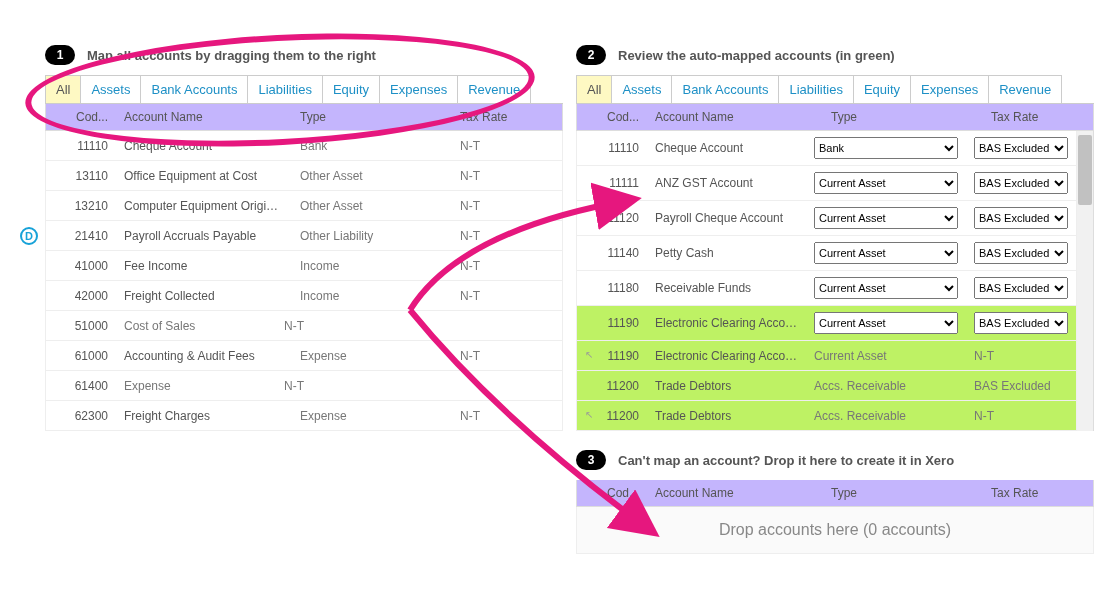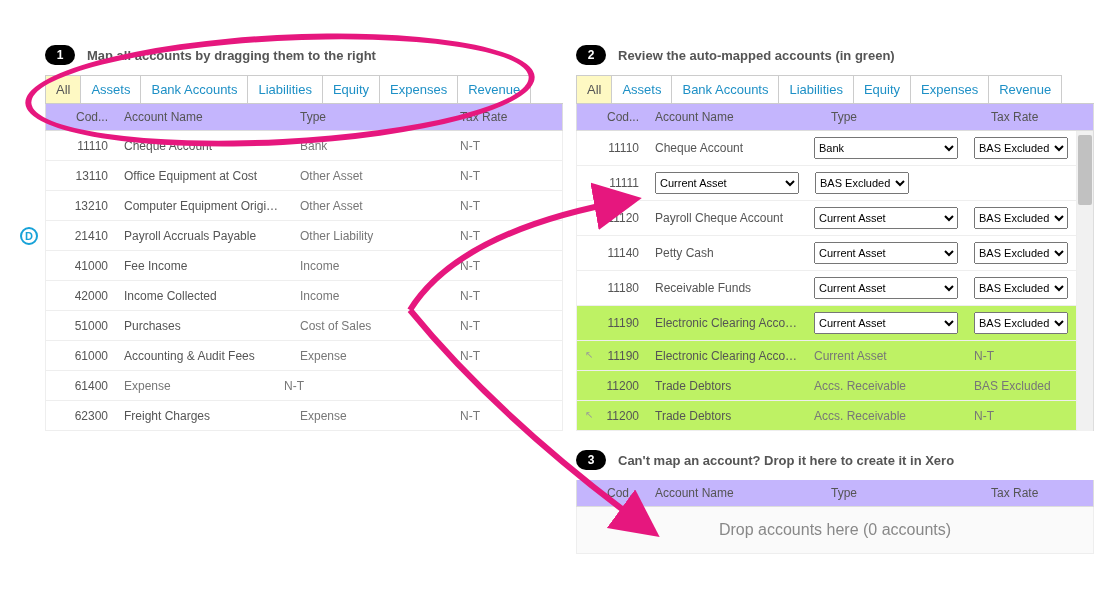--- a/index.html
+++ b/index.html
@@ -86,27 +86,26 @@
         <div class="c c-tax">N-T</div>
       </div>
       <div class="row">
         <div class="c c-code">41000</div>
         <div class="c c-name">Fee Income</div>
         <div class="c c-type">Income</div>
         <div class="c c-tax">N-T</div>
       </div>
       <div class="row">
         <div class="c c-code">42000</div>
-        <div class="c c-name">Income Collected</div>
+        <div class="c c-name">Freight Collected</div>
         <div class="c c-type">Income</div>
         <div class="c c-tax">N-T</div>
       </div>
       <div class="row">
         <div class="c c-code">51000</div>
-        <div class="c c-name">Purchases</div>
         <div class="c c-type">Cost of Sales</div>
         <div class="c c-tax">N-T</div>
       </div>
       <div class="row">
         <div class="c c-code">61000</div>
         <div class="c c-name">Accounting &amp; Audit Fees</div>
         <div class="c c-type">Expense</div>
         <div class="c c-tax">N-T</div>
       </div>
       <div class="row">
@@ -146,20 +145,21 @@
   <div class="scrollwrap">
     <div class="rows" id="rrows" style="margin-right:16px">
         <div class="row">
           <div class="c c-code">11110</div>
           <div class="c c-name">Cheque Account</div>
           <div class="c c-type"><select><option>Bank</option><option>Bank</option><option>Current Asset</option><option>Non-Current Asset</option><option>Accs. Receivable</option></select></div>
           <div class="c c-tax"><select><option>BAS Excluded</option><option>N-T</option></select></div>
         </div>
         <div class="row">
           <div class="c c-code">11111</div>
+          <div class="c c-name">ANZ GST Account</div>
           <div class="c c-type"><select><option>Current Asset</option><option>Bank</option><option>Current Asset</option><option>Non-Current Asset</option><option>Accs. Receivable</option></select></div>
           <div class="c c-tax"><select><option>BAS Excluded</option><option>N-T</option></select></div>
         </div>
         <div class="row">
           <div class="c c-code">11120</div>
           <div class="c c-name">Payroll Cheque Account</div>
           <div class="c c-type"><select><option>Current Asset</option><option>Bank</option><option>Current Asset</option><option>Non-Current Asset</option><option>Accs. Receivable</option></select></div>
           <div class="c c-tax"><select><option>BAS Excluded</option><option>N-T</option></select></div>
         </div>
         <div class="row">

